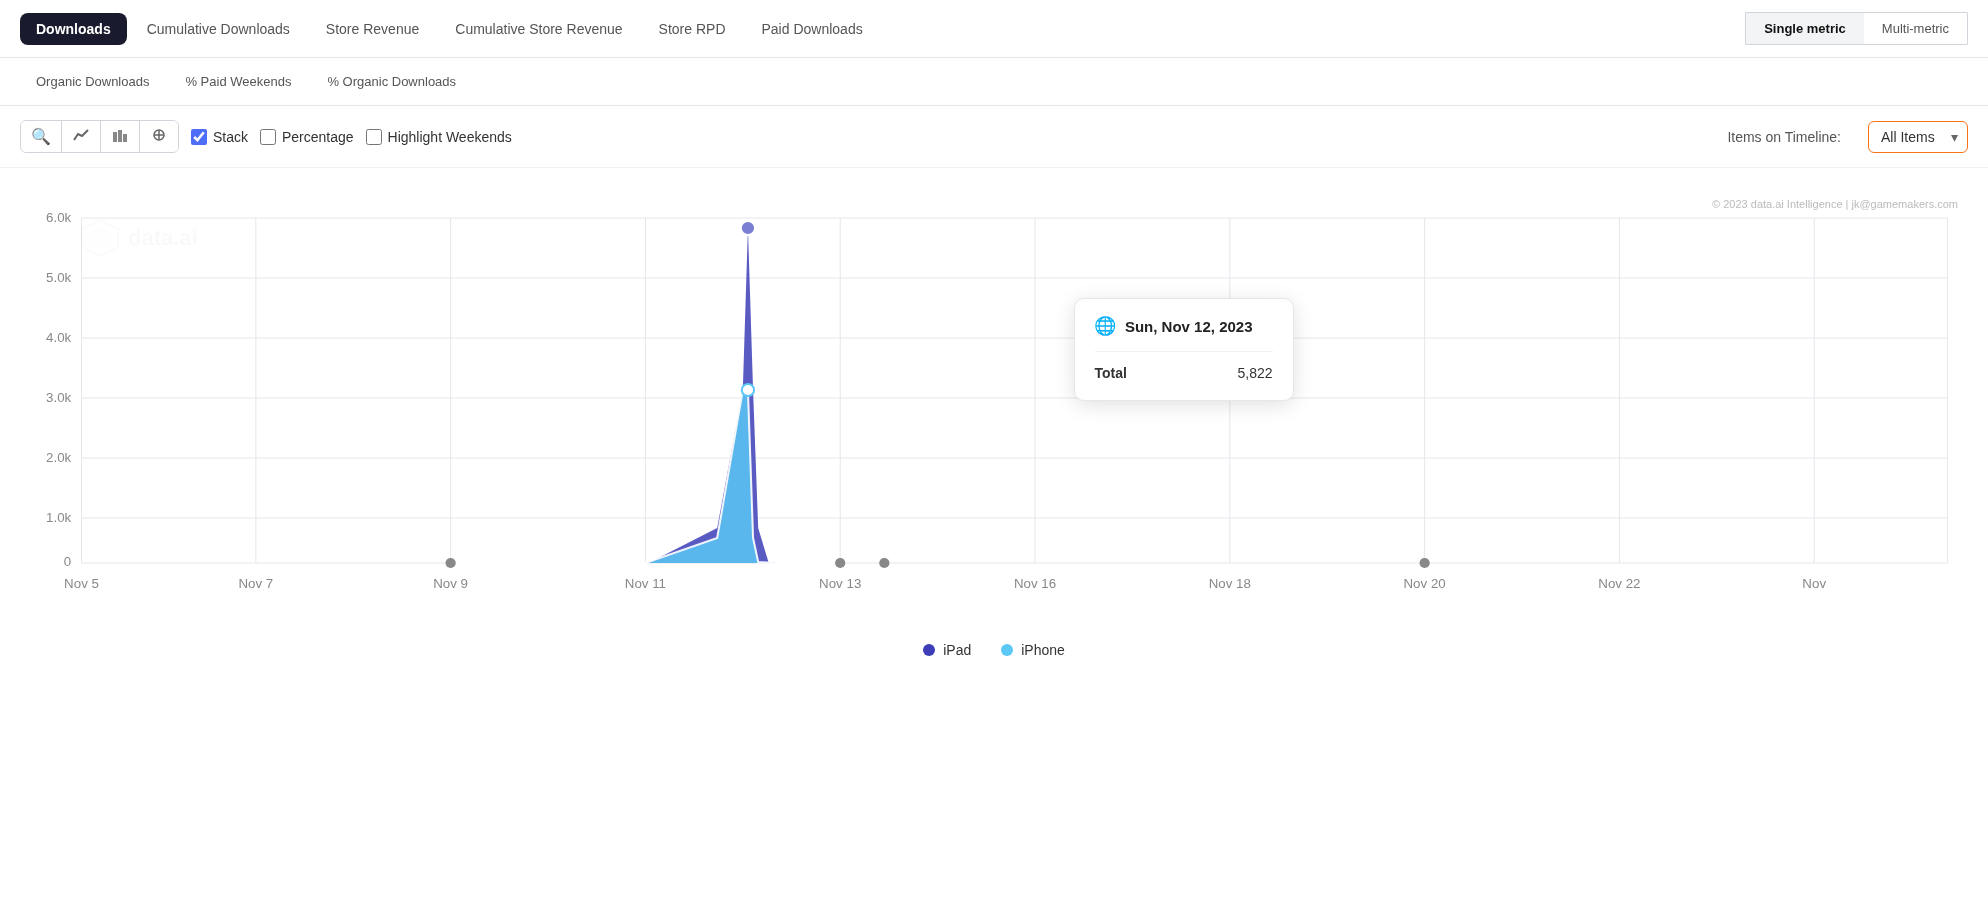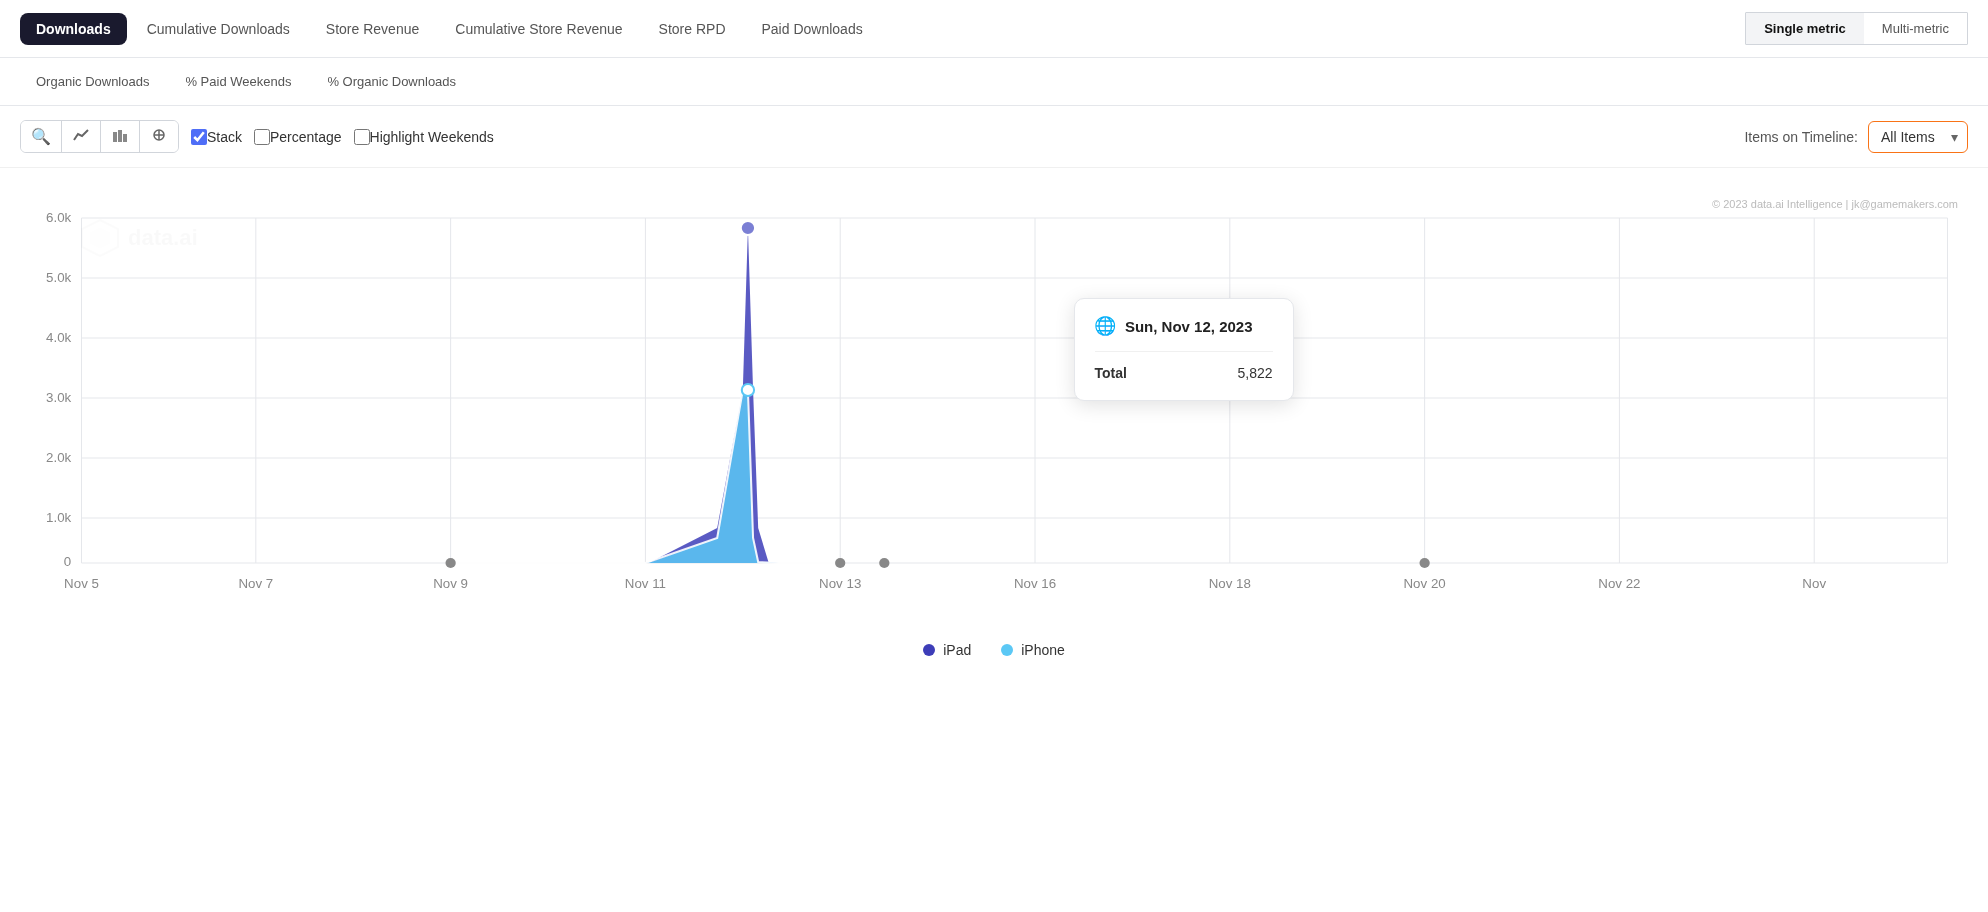--- a/index.html
+++ b/index.html
@@ -17,24 +17,24 @@
     
     .second-nav { display: flex; align-items: center; padding: 8px 20px; border-bottom: 1px solid #e5e7eb; gap: 4px; }
     .second-nav .nav-btn { font-size: 13px; }
 
     
     .toolbar { display: flex; align-items: center; padding: 14px 20px; gap: 12px; border-bottom: 1px solid #f0f0f0; }
     .tool-group { display: flex; border: 1px solid #d1d5db; border-radius: 6px; overflow: hidden; }
     .tool-btn { padding: 6px 10px; border: none; background: #fff; cursor: pointer; font-size: 16px; color: #666; border-right: 1px solid #d1d5db; }
     .tool-btn:last-child { border-right: none; }
 
-    .checkbox-group { display: flex; align-items: center; cursor: pointer; font-size: 14px; color: #333; }
+    .checkbox-group { display: flex; align-items: center; gap: 6px; cursor: pointer; font-size: 14px; color: #333; }
     .checkbox-group input[type=checkbox] { width: 16px; height: 16px; accent-color: #4f6ef7; cursor: pointer; }
 
-    .items-timeline { margin-left: auto; display: flex; align-items: center; gap: 10px; font-size: 14px; color: #555; }
+    .items-timeline { margin-left: auto; display: flex; align-items: center; gap: 27px; font-size: 14px; color: #555; }
     .items-select { padding: 7px 32px 7px 12px; border: 1px solid #f97316; border-radius: 6px; background: #fff; font-size: 14px; color: #333; cursor: pointer; appearance: none; -webkit-appearance: none; }
     .select-wrapper { position: relative; display: inline-block; }
     .select-wrapper::after { content: '▾'; position: absolute; right: 10px; top: 50%; transform: translateY(-50%); pointer-events: none; color: #666; }
 
     
     .chart-container { position: relative; padding: 20px 20px 10px 20px; }
     .watermark { position: absolute; top: 50px; left: 80px; opacity: 0.12; font-size: 28px; font-weight: 700; color: #888; display: flex; align-items: center; gap: 8px; }
     .copyright { position: absolute; top: 30px; right: 30px; font-size: 11px; color: #bbb; }
 
     svg.chart { width: 100%; height: 430px; display: block; }

